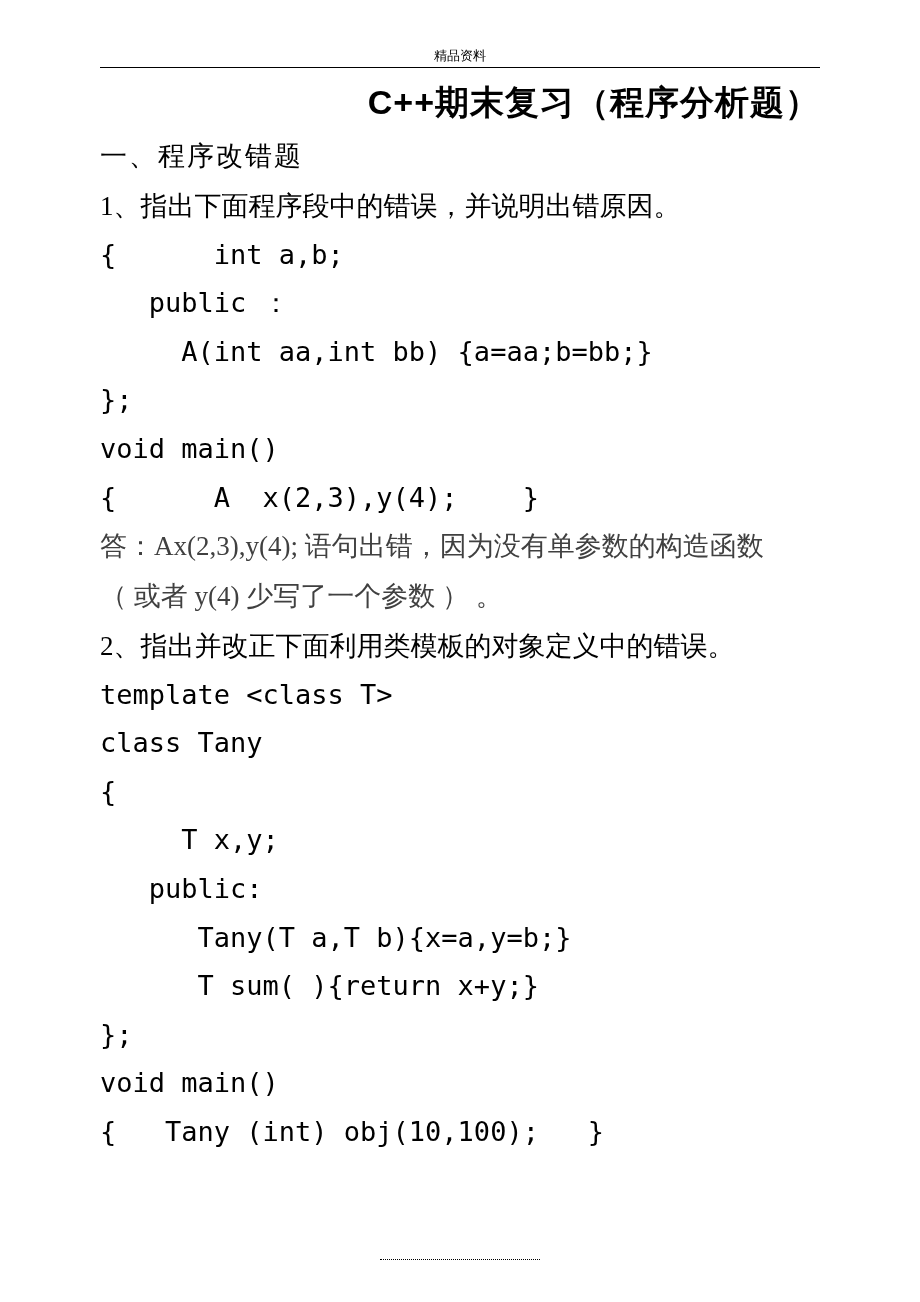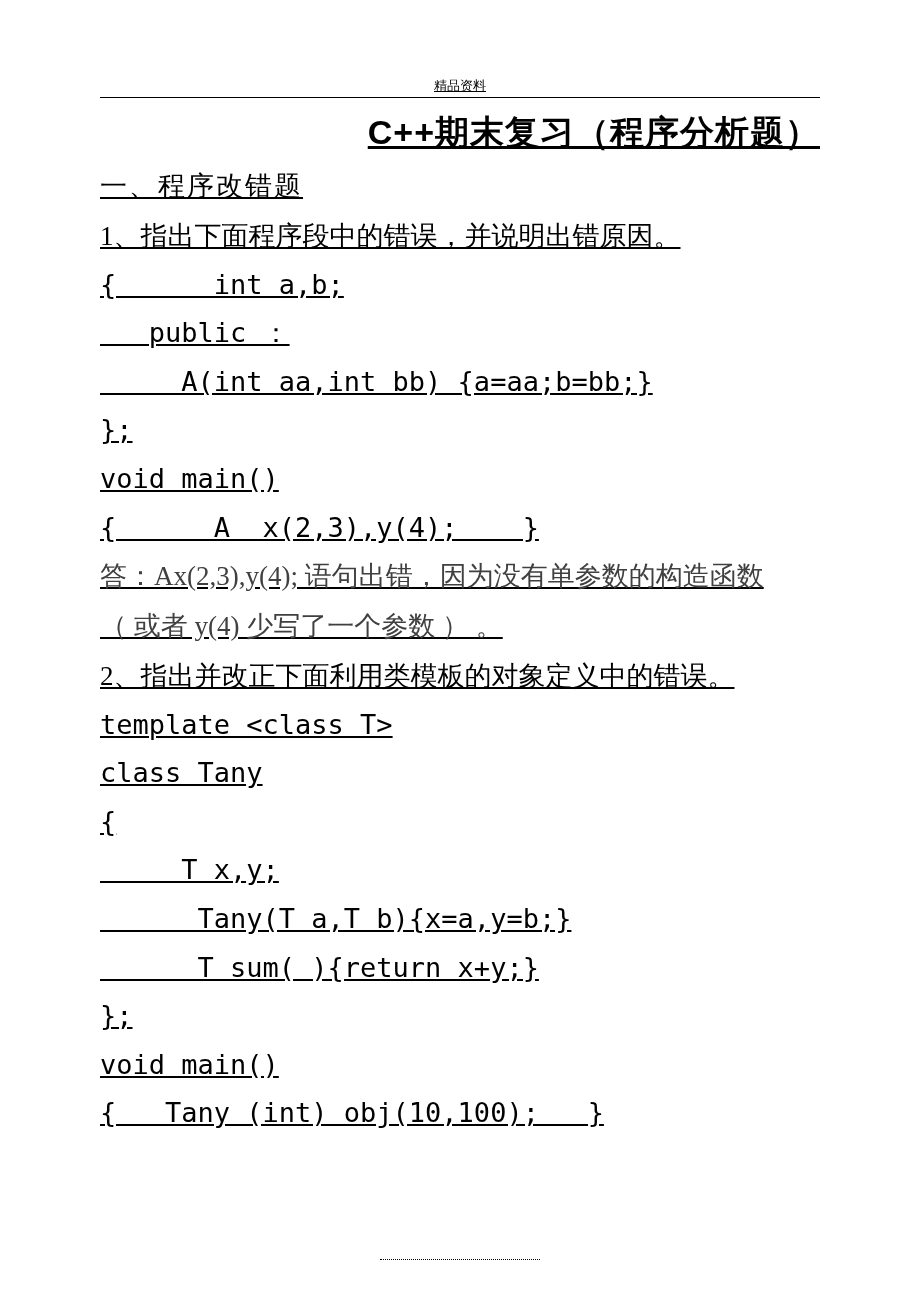--- a/index.html
+++ b/index.html
@@ -8,22 +8,21 @@
       box-sizing: border-box;
     }
     body {
       width: 920px;
       height: 1302px;
       background: #fff;
       font-family: "SimSun", "宋体", serif;
       position: relative;
     }
     .page {
-      padding: 77px 100px 0 100px;
-      text-decoration: underline;
+      padding: 47px 100px 0 100px;
     }
     .header-label {
       text-align: center;
       font-size: 13px;
       font-family: "SimSun", "宋体", serif;
       color: #000;
       margin-bottom: 2px;
     }
     .header-line {
       border-top: 1px solid #000;
@@ -90,20 +89,21 @@
       <div>（ 或者 y(4) 少写了一个参数 ） 。</div>
     </div>
   </div>
 
   <div class="content">
     <div class="line kaiti">2、指出并改正下面利用类模板的对象定义中的错误。</div>
     <div class="line">template &lt;class T&gt;</div>
     <div class="line">class Tany</div>
     <div class="line">{</div>
     <div class="line">     T x,y;</div>
+    <div class="line">   public:</div>
     <div class="line">      Tany(T a,T b){x=a,y=b;}</div>
     <div class="line">      T sum( ){return x+y;}</div>
     <div class="line">};</div>
     <div class="line">void main()</div>
     <div class="line">{   Tany (int) obj(10,100);   }</div>
   </div>
 </div>
 
 <div class="footer-line"></div>
 

